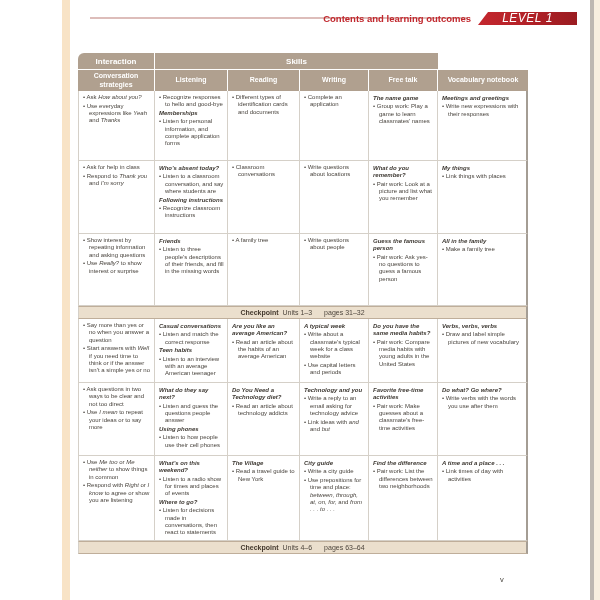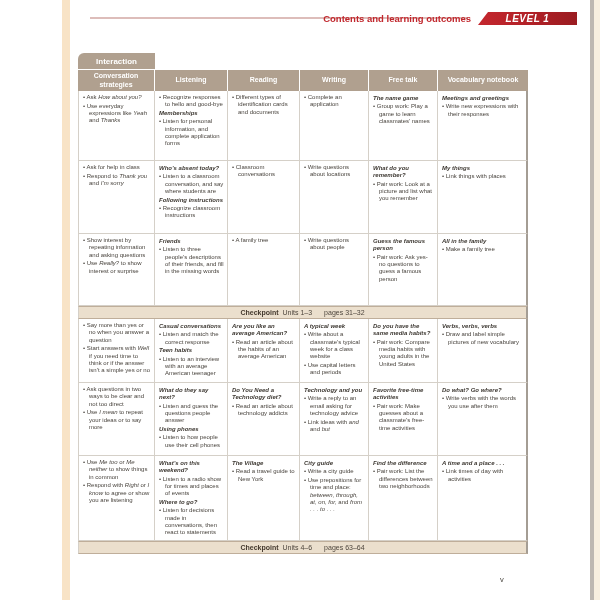--- a/index.html
+++ b/index.html
@@ -12,21 +12,21 @@
   .edge-right-line{position:absolute;left:590px;top:0;width:4px;height:600px;background:#bdb8b1;}
   .edge-right{position:absolute;left:594px;top:0;width:6px;height:600px;background:#f7efdf;}
   
   .top-rule{position:absolute;left:90px;top:17px;width:378px;height:2px;background:rgba(158,66,58,0.35);}
   
   .header-bar{position:absolute;top:12px;left:12px;right:23px;height:13px;display:flex;justify-content:flex-end;align-items:center;gap:7px;}
   .doc-title{color:#c1272d;font-size:9.5px;font-weight:bold;white-space:nowrap;}
   .level-badge{
     box-sizing:border-box;width:99px;height:13px;line-height:13px;text-align:center;
     background:linear-gradient(90deg,#c4272e 0%,#b02026 55%,#9a1c21 100%);
-    color:#ffffff;font-size:10px;font-weight:bold;font-style:italic;letter-spacing:0.5px;
+    color:#ffffff;font-size:12px;font-weight:normal;font-style:italic;letter-spacing:0.5px;
     clip-path:polygon(10px 0,100% 0,100% 100%,0 100%);
   }
   
   .contents-table{position:absolute;left:78px;top:53px;width:450px;border-radius:6px 6px 0 0;overflow:hidden;}
   .thead-group,.thead-cols,.unit-row{display:flex;}
   .gh,.ch{
     box-sizing:border-box;background:#b0a08f;color:#ffffff;font-weight:bold;
     display:flex;align-items:center;justify-content:center;text-align:center;
   }
   .gh{height:16px;font-size:8px;border-right:1px solid #fff;}
@@ -65,20 +65,21 @@
   <div class="top-rule"></div>
 
   <div class="header-bar">
     <span class="doc-title">Contents and learning outcomes</span>
     <span class="level-badge">LEVEL 1</span>
   </div>
 
   <div class="contents-table">
     <div class="thead-group">
       <div class="gh gw1">Interaction</div>
+      <div class="gh gw2">Skills</div>
     </div>
     <div class="thead-cols">
       <div class="ch w1">Conversation strategies</div>
       <div class="ch w2">Listening</div>
       <div class="ch w3">Reading</div>
       <div class="ch w4">Writing</div>
       <div class="ch w5">Free talk</div>
       <div class="ch w6">Vocabulary notebook</div>
     </div>
     <div id="table-body">

